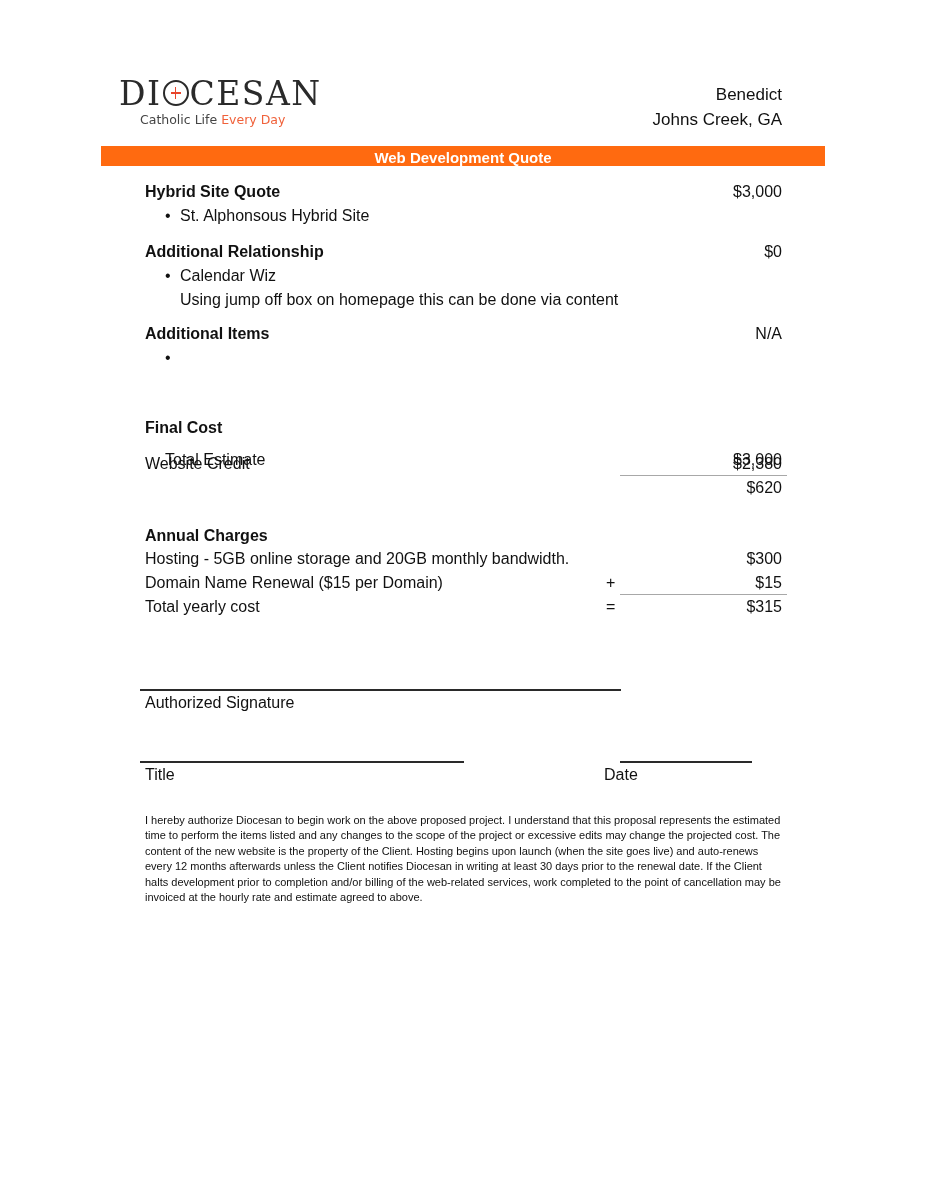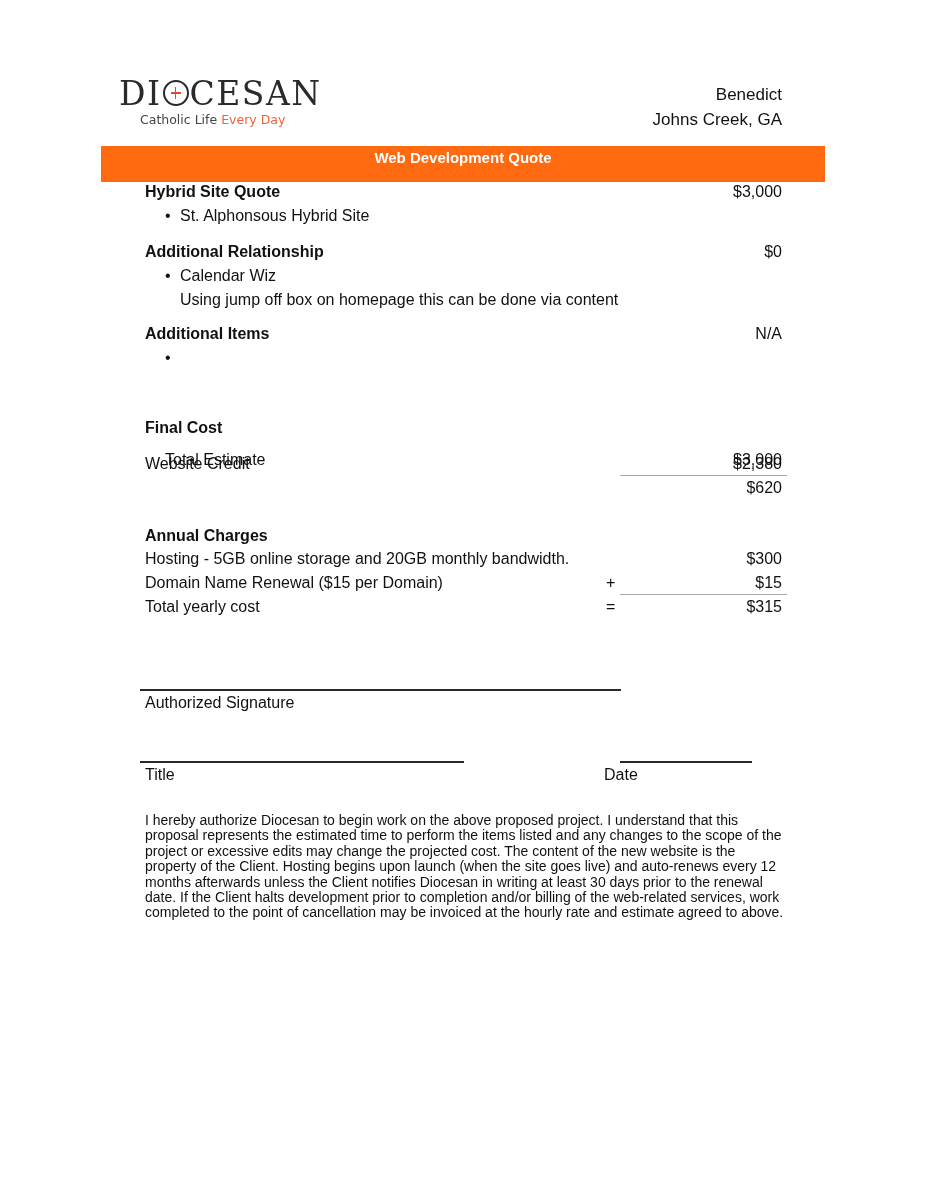--- a/index.html
+++ b/index.html
@@ -25,38 +25,38 @@
     .logo-o .cross-v { top: 5px; bottom: 5px; left: 10px; width: 1.8px; }
     .logo-tag {
       left: 140px; top: 112px; font-family: "DejaVu Sans", sans-serif; font-size: 12.5px;
       color: #444444; line-height: 16px;
     }
     .logo-tag .accent { color: #f0613a; }
 
     .client { right: 145px; text-align: right; font-size: 17px; line-height: 20px; }
 
     .banner {
-      left: 101px; top: 146px; width: 724px; height: 36px; background: #ff6a10;
+      left: 101px; top: 146px; width: 724px; height: 20px; background: #ff6a10;
       color: #ffffff; text-align: center; font-weight: bold; font-size: 15px; line-height: 24px;
     }
 
     .row { left: 145px; right: 145px; font-size: 16px; line-height: 20px; }
     .row .amt { position: absolute; right: 0; top: 0; }
     .bold { font-weight: bold; }
     .bullet { left: 165px; font-size: 16px; line-height: 20px; }
     .bullet-text { left: 180px; font-size: 16px; line-height: 20px; }
 
     .op { left: 606px; font-size: 16px; line-height: 20px; }
     .rule { height: 1px; background: #a8a8a8; left: 620px; width: 167px; }
 
     .sigline { height: 2px; background: #2a2a2a; }
     .siglabel { font-size: 16px; line-height: 20px; }
 
     .legal {
-      left: 145px; top: 813px; width: 640px; font-size: 14px; line-height: 15.4px; color: #111;
+      left: 145px; top: 813px; width: 640px; font-size: 11px; line-height: 15.4px; color: #111;
     }
   </style>
 </head>
 <body>
 
 <div class="abs logo-word">
   <span>DI</span><span class="logo-o"><span class="cross-h"></span><span class="cross-v"></span></span><span>CESAN</span>
 </div>
 <div class="abs logo-tag">
   <span>Catholic Life </span><span class="accent">Every Day</span>

